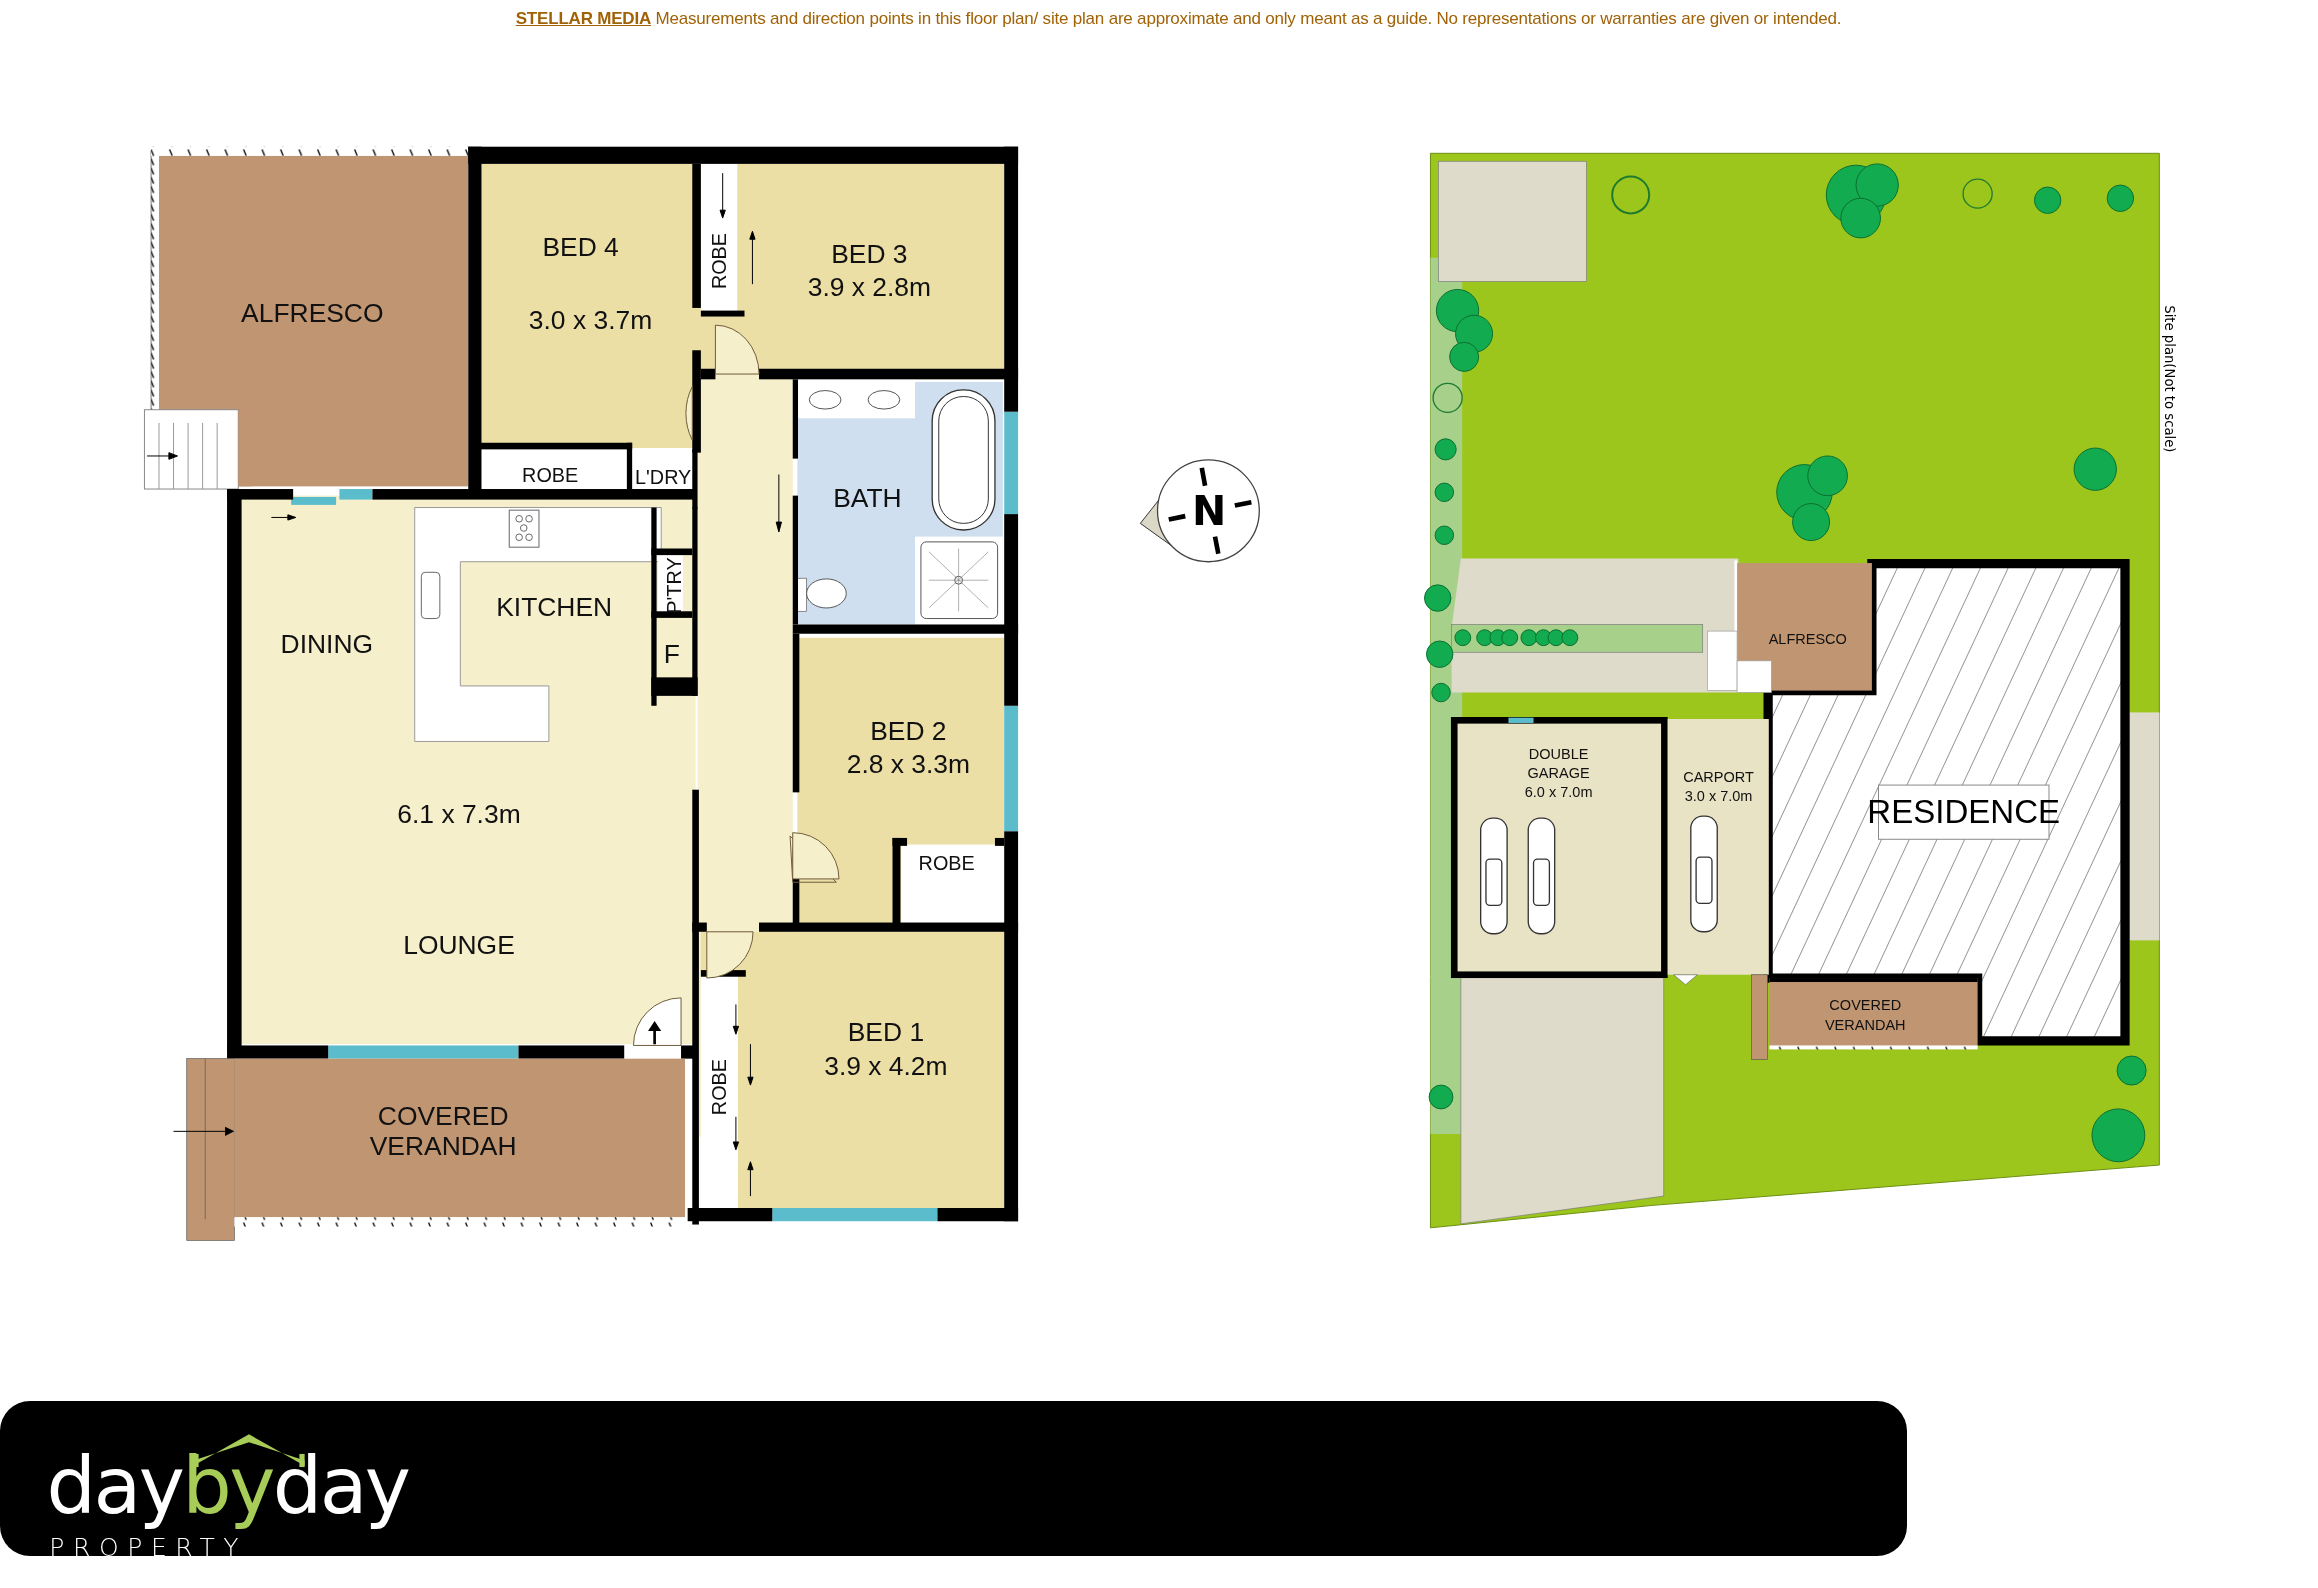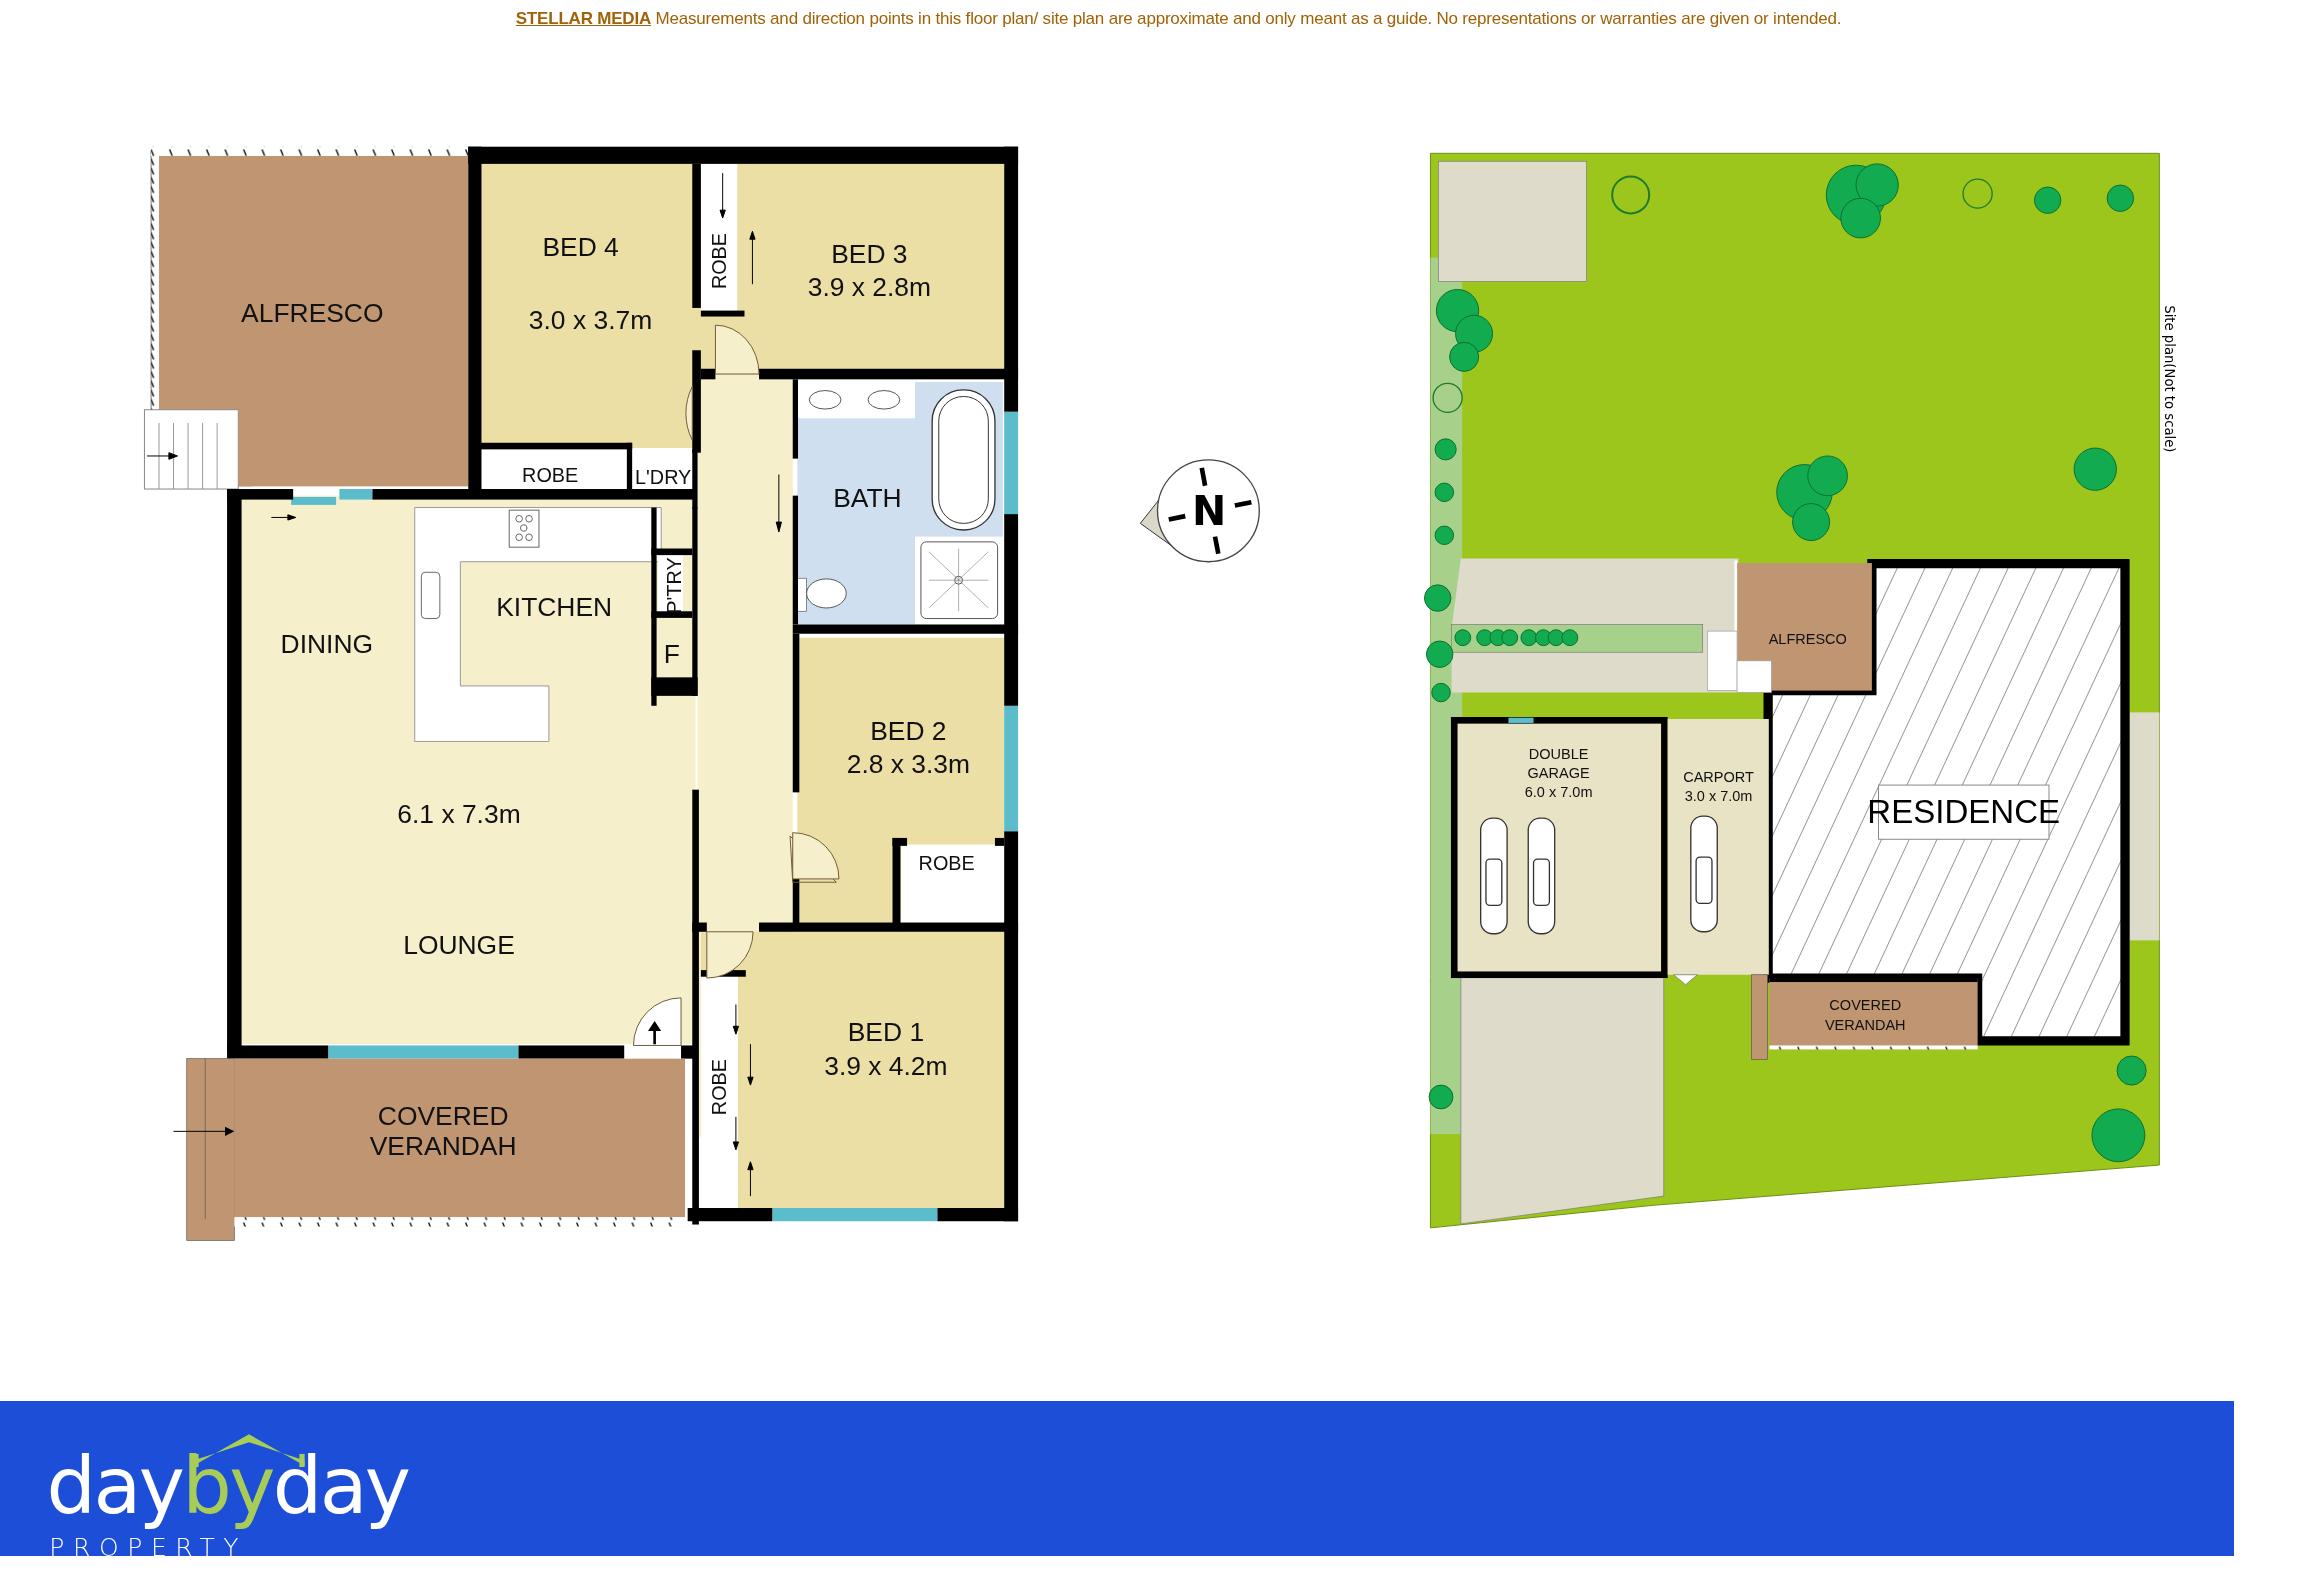--- a/index.html
+++ b/index.html
@@ -4,21 +4,21 @@
 <style>
   html, body { margin: 0; padding: 0; background: #ffffff; }
   body { width: 2319px; height: 1588px; position: relative; overflow: hidden; font-family: "Liberation Sans", sans-serif; }
   #canvas { position: absolute; left: 0; top: 0; width: 2319px; height: 1588px; }
   .lbl { font-family: "Liberation Sans Narrow", "Liberation Sans", sans-serif; fill: #111; }
   .room-lbl { font-size: 40px; }
   .small-lbl { font-size: 30px; }
   .site-lbl { font-size: 22px; }
   .disclaimer { position: absolute; top: 9.3px; left: 8px; width: 100%; text-align: center; font-size: 17px; color: #a16207; font-family: "Liberation Sans", sans-serif; letter-spacing: -0.2px; padding-left: 11px; }
   .disclaimer .brand { text-decoration: underline; font-weight: bold; }
-  .footer { position: absolute; left: 0; top: 1401px; width: 2234px; height: 155px; background: #1d4ed8; }
+  .footer { position: absolute; left: 0; top: 1401px; width: 1907px; height: 155px; background: #000000; border-radius: 30px; }
   .logo { position: absolute; left: 40px; top: 20px; width: 423px; height: 126px; }
   .logo-word { position: absolute; left: 6.6px; top: 26.4px; font-size: 78px; color: #fff; font-family: "DejaVu Sans", sans-serif; letter-spacing: -2.6px; line-height: 1; }
   .logo-word .by { color: #a7cc58; }
   .logo-sub { position: absolute; left: 9.3px; top: 112px; font-size: 25px; color: #fff; letter-spacing: 8.6px; font-family: "DejaVu Sans", sans-serif; font-weight: 300; }
   .logo-roof { position: absolute; left: 153px; top: 12px; }
   .address { position: absolute; left: 1011px; top: 59px; font-size: 54px; font-weight: bold; color: #fff; font-family: "Liberation Sans", sans-serif; letter-spacing: -0.7px; }
 </style>
 </head>
 <body>
 

